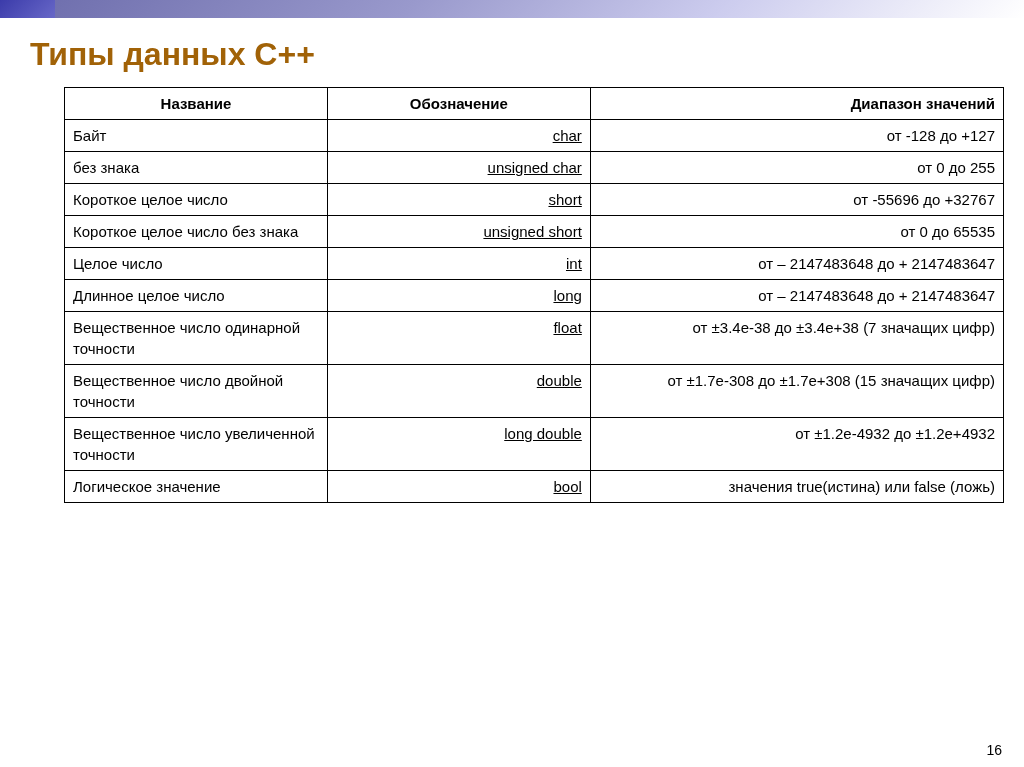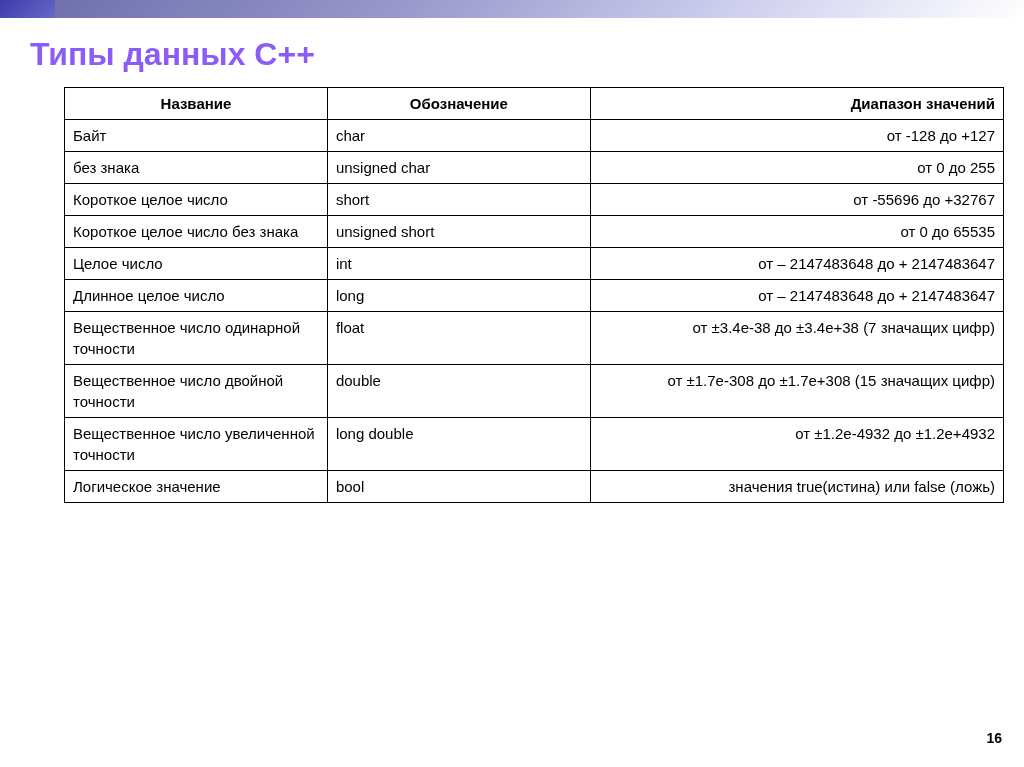--- a/index.html
+++ b/index.html
@@ -28,21 +28,21 @@
       font-size: 13px;
       font-weight: bold;
       color: #000;
       background: #fff;
       padding: 1px 4px;
     }
 
     .page-title {
       font-size: 32px;
       font-weight: bold;
-      color: #8b5cf6;
+      color: #a16207;
       margin: 18px 30px 14px 30px;
     }
 
     .table-container {
       margin: 0 20px 10px 20px;
       padding-left: 44px;
     }
 
     table {
       width: 100%;
@@ -69,21 +69,22 @@
     th:nth-child(2), td:nth-child(2) {
       width: 28%;
       text-align: center;
     }
     th:nth-child(3), td:nth-child(3) {
       width: 44%;
       text-align: right;
     }
 
     td:nth-child(2) {
-      text-align: left;
+      text-align: right;
+      text-decoration: underline;
     }
   </style>
 </head>
 <body>
 
 <div class="header-bar">
   <div style="position:absolute;top:0;left:0;width:55px;height:18px;background:linear-gradient(135deg,#3333aa,#6666cc);opacity:0.85;"></div>
 </div>
 
 <h1 class="page-title">Типы данных С++</h1>
@@ -145,13 +146,13 @@
         </tr>
         <tr>
           <td>Логическое значение</td>
           <td>bool</td>
           <td>значения true(истина) или false (ложь)</td>
         </tr>
       </tbody>
   </table>
 </div>
 
-<div class="slide-number" style="position:fixed;bottom:20px;right:18px;font-size:14px;font-weight:bold;">16</div>
+<div class="slide-number" style="position:fixed;bottom:8px;right:18px;font-size:14px;font-weight:normal;">16</div>
 
 </body></html>

